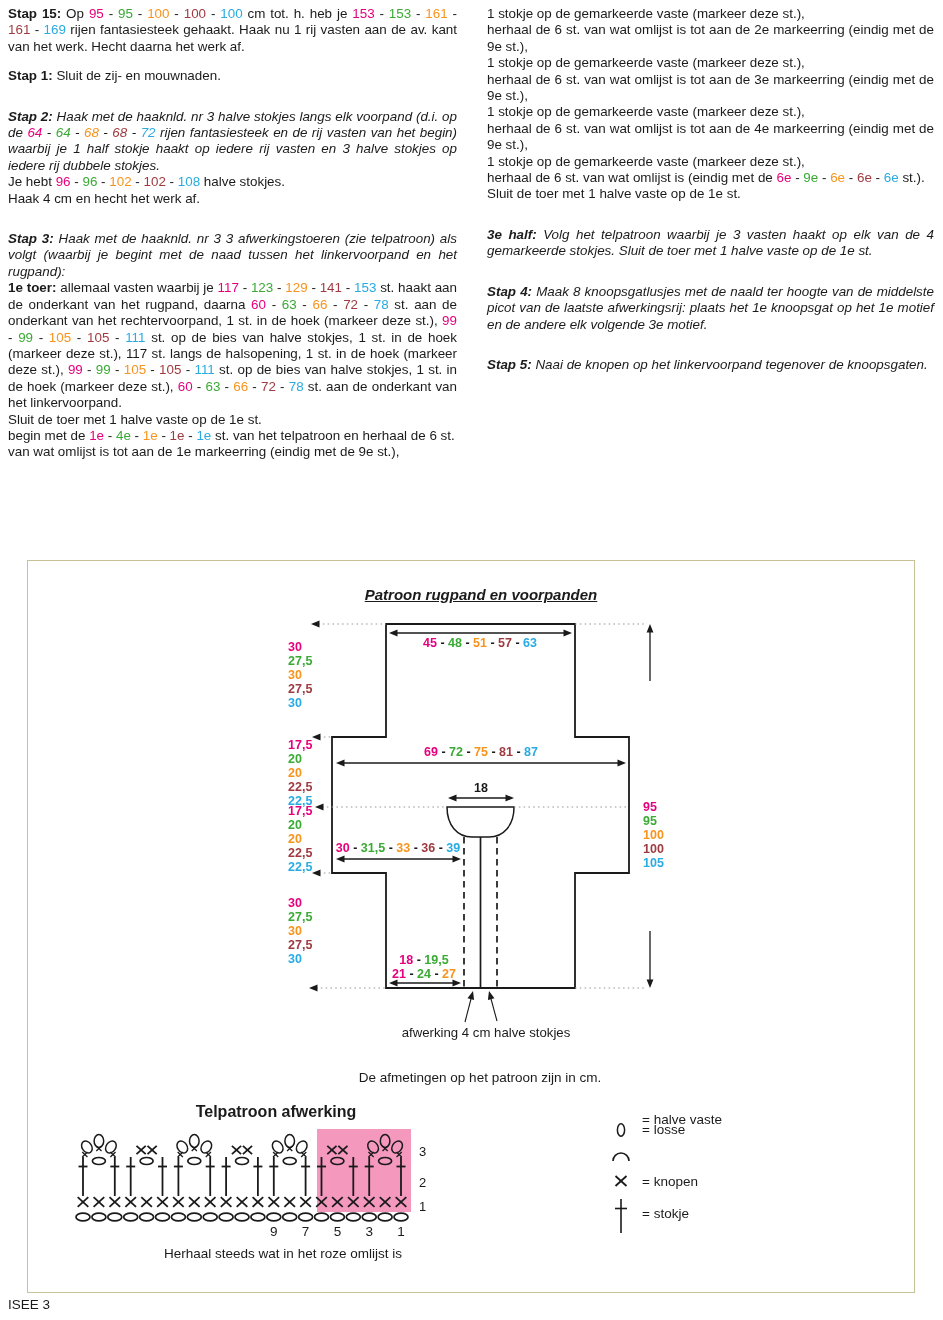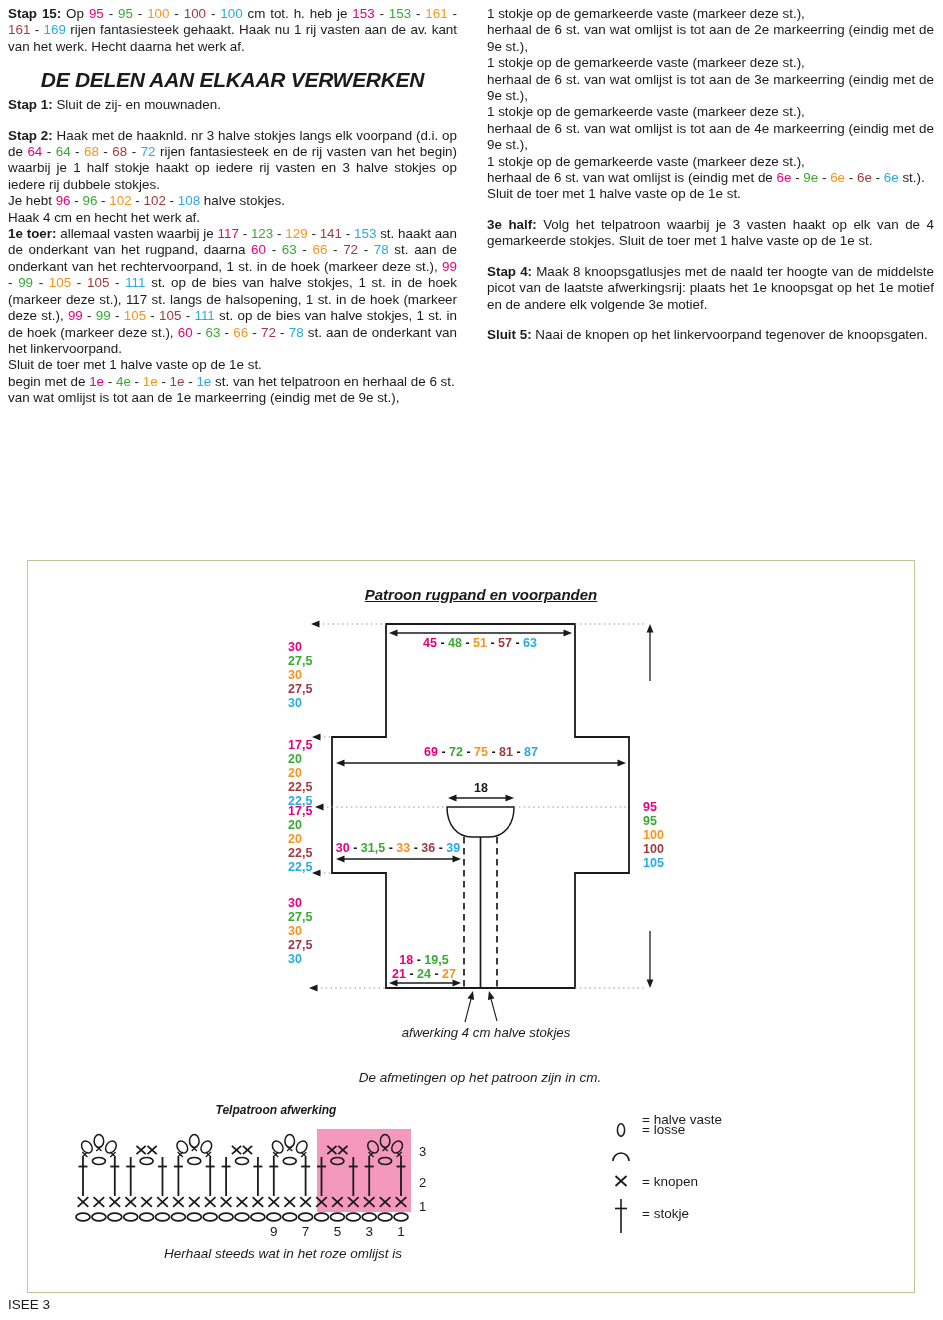--- a/index.html
+++ b/index.html
@@ -4,64 +4,64 @@
 <style>
   html,body{margin:0;padding:0;background:#ffffff;}
   body{width:943px;height:1320px;position:relative;overflow:hidden;
        font-family:"Liberation Sans","DejaVu Sans",sans-serif;color:#1b1b1b;
        -webkit-font-smoothing:antialiased;}
   .col{position:absolute;top:6px;font-size:13.4px;line-height:16.4px;}
   #col-left{left:8px;width:449px;}
   #col-right{left:487px;width:447px;}
   .para{text-align:justify;margin:0;}
   .para.noj{text-align:left;}
-  .gap{margin-top:14px;}
+  .gap{margin-top:24px;font-style:italic;}
   .gap-s{margin-top:6px;}
   .heading{font-weight:bold;font-style:italic;font-size:21px;line-height:23px;
            text-align:center;letter-spacing:-0.3px;margin-top:13px;}
   .box{position:absolute;left:27px;top:560px;width:886px;height:731px;
        border:1.5px solid #c6c295;}
-  .ovl{position:absolute;text-align:center;font-style:italic;}
+  .ovl{position:absolute;text-align:center;}
   .t-bolditalic{font-weight:bold;font-style:italic;font-size:15px;text-decoration:underline;}
-  .t-bold{font-weight:bold;font-size:12px;text-align:center;}
+  .t-bold{font-weight:bold;font-size:16px;text-align:center;}
   .t-plain{font-size:13.5px;}
   .t-small{font-size:13.2px;}
   svg{position:absolute;left:0;top:0;}
   .legend-label{position:absolute;left:642px;font-size:13.5px;}
   #footer{position:absolute;left:8px;top:1297px;font-size:13.5px;}
 </style>
 </head>
 <body>
 
 <div id="col-left" class="col">
     <div class="para"><span style="font-weight: bold;">Stap 15:</span><span> Op </span><span style="color: rgb(230, 0, 126);">95</span><span> - </span><span style="color: rgb(58, 170, 53);">95</span><span> - </span><span style="color: rgb(247, 148, 29);">100</span><span> - </span><span style="color: rgb(158, 58, 64);">100</span><span> - </span><span style="color: rgb(41, 171, 226);">100</span><span> cm tot. h. heb je </span><span style="color: rgb(230, 0, 126);">153</span><span> - </span><span style="color: rgb(58, 170, 53);">153</span><span> - </span><span style="color: rgb(247, 148, 29);">161</span><span> - </span><span style="color: rgb(158, 58, 64);">161</span><span> - </span><span style="color: rgb(41, 171, 226);">169</span><span> rijen fantasiesteek gehaakt. Haak nu 1 rij vasten aan de av. kant van het werk. Hecht daarna het werk af.</span></div>
     <div class="heading">
-      <div>DE DELEN AAN ELKAAR VERWERKEN</div>
     </div>
     <div class="para noj gap-s"><span style="font-weight: bold;">Stap 1:</span><span> Sluit de zij- en mouwnaden.</span></div>
     <div class="para gap"><span style="font-weight: bold;">Stap 2:</span><span> Haak met de haaknld. nr 3 halve stokjes langs elk voorpand (d.i. op de </span><span style="color: rgb(230, 0, 126);">64</span><span> - </span><span style="color: rgb(58, 170, 53);">64</span><span> - </span><span style="color: rgb(247, 148, 29);">68</span><span> - </span><span style="color: rgb(158, 58, 64);">68</span><span> - </span><span style="color: rgb(41, 171, 226);">72</span><span> rijen fantasiesteek en de rij vasten van het begin) waarbij je 1 half stokje haakt op iedere rij vasten en 3 halve stokjes op iedere rij dubbele stokjes.</span></div>
     <div class="para noj"><span>Je hebt </span><span style="color: rgb(230, 0, 126);">96</span><span> - </span><span style="color: rgb(58, 170, 53);">96</span><span> - </span><span style="color: rgb(247, 148, 29);">102</span><span> - </span><span style="color: rgb(158, 58, 64);">102</span><span> - </span><span style="color: rgb(41, 171, 226);">108</span><span> halve stokjes.</span></div>
     <div class="para noj"><span>Haak 4 cm en hecht het werk af.</span></div>
+    <div class="para gap"><span style="font-weight: bold;">Stap 3:</span><span> Haak met de haaknld. nr 3 3 afwerkingstoeren (zie telpatroon) als volgt (waarbij je begint met de naad tussen het linkervoorpand en het rugpand):</span></div>
     <div class="para"><span style="font-weight: bold;">1e toer:</span><span> allemaal vasten waarbij je </span><span style="color: rgb(230, 0, 126);">117</span><span> - </span><span style="color: rgb(58, 170, 53);">123</span><span> - </span><span style="color: rgb(247, 148, 29);">129</span><span> - </span><span style="color: rgb(158, 58, 64);">141</span><span> - </span><span style="color: rgb(41, 171, 226);">153</span><span> st. haakt aan de onderkant van het rugpand, daarna </span><span style="color: rgb(230, 0, 126);">60</span><span> - </span><span style="color: rgb(58, 170, 53);">63</span><span> - </span><span style="color: rgb(247, 148, 29);">66</span><span> - </span><span style="color: rgb(158, 58, 64);">72</span><span> - </span><span style="color: rgb(41, 171, 226);">78</span><span> st. aan de onderkant van het rechtervoorpand, 1 st. in de hoek (markeer deze st.), </span><span style="color: rgb(230, 0, 126);">99</span><span> - </span><span style="color: rgb(58, 170, 53);">99</span><span> - </span><span style="color: rgb(247, 148, 29);">105</span><span> - </span><span style="color: rgb(158, 58, 64);">105</span><span> - </span><span style="color: rgb(41, 171, 226);">111</span><span> st. op de bies van halve stokjes, 1 st. in de hoek (markeer deze st.), 117 st. langs de halsopening, 1 st. in de hoek (markeer deze st.), </span><span style="color: rgb(230, 0, 126);">99</span><span> - </span><span style="color: rgb(58, 170, 53);">99</span><span> - </span><span style="color: rgb(247, 148, 29);">105</span><span> - </span><span style="color: rgb(158, 58, 64);">105</span><span> - </span><span style="color: rgb(41, 171, 226);">111</span><span> st. op de bies van halve stokjes, 1 st. in de hoek (markeer deze st.), </span><span style="color: rgb(230, 0, 126);">60</span><span> - </span><span style="color: rgb(58, 170, 53);">63</span><span> - </span><span style="color: rgb(247, 148, 29);">66</span><span> - </span><span style="color: rgb(158, 58, 64);">72</span><span> - </span><span style="color: rgb(41, 171, 226);">78</span><span> st. aan de onderkant van het linkervoorpand.</span></div>
     <div class="para noj"><span>Sluit de toer met 1 halve vaste op de 1e st.</span></div>
     <div class="para noj"><span>begin met de </span><span style="color: rgb(230, 0, 126);">1e</span><span> - </span><span style="color: rgb(58, 170, 53);">4e</span><span> - </span><span style="color: rgb(247, 148, 29);">1e</span><span> - </span><span style="color: rgb(158, 58, 64);">1e</span><span> - </span><span style="color: rgb(41, 171, 226);">1e</span><span> st. van het telpatroon en herhaal de 6 st. van wat omlijst is tot aan de 1e markeerring (eindig met de 9e st.),</span></div>
   </div>
 <div id="col-right" class="col">
     <div class="para noj"><span>1 stokje op de gemarkeerde vaste (markeer deze st.),</span></div>
     <div class="para"><span>herhaal de 6 st. van wat omlijst is tot aan de 2e markeerring (eindig met de 9e st.),</span></div>
     <div class="para noj"><span>1 stokje op de gemarkeerde vaste (markeer deze st.),</span></div>
     <div class="para"><span>herhaal de 6 st. van wat omlijst is tot aan de 3e markeerring (eindig met de 9e st.),</span></div>
     <div class="para noj"><span>1 stokje op de gemarkeerde vaste (markeer deze st.),</span></div>
     <div class="para"><span>herhaal de 6 st. van wat omlijst is tot aan de 4e markeerring (eindig met de 9e st.),</span></div>
     <div class="para noj"><span>1 stokje op de gemarkeerde vaste (markeer deze st.),</span></div>
     <div class="para noj"><span>herhaal de 6 st. van wat omlijst is (eindig met de </span><span style="color: rgb(230, 0, 126);">6e</span><span> - </span><span style="color: rgb(58, 170, 53);">9e</span><span> - </span><span style="color: rgb(247, 148, 29);">6e</span><span> - </span><span style="color: rgb(158, 58, 64);">6e</span><span> - </span><span style="color: rgb(41, 171, 226);">6e</span><span> st.).</span></div>
     <div class="para noj"><span>Sluit de toer met 1 halve vaste op de 1e st.</span></div>
     <div class="para gap"><span style="font-weight: bold;">3e half:</span><span> Volg het telpatroon waarbij je 3 vasten haakt op elk van de 4 gemarkeerde stokjes. Sluit de toer met 1 halve vaste op de 1e st.</span></div>
     <div class="para gap"><span style="font-weight: bold;">Stap 4:</span><span> Maak 8 knoopsgatlusjes met de naald ter hoogte van de middelste picot van de laatste afwerkingsrij: plaats het 1e knoopsgat op het 1e motief en de andere elk volgende 3e motief.</span></div>
-    <div class="para gap"><span style="font-weight: bold;">Sluit 5:</span><span> Naai de knopen op het linkervoorpand tegenover de knoopsgaten.</span></div>
+    <div class="para gap"><span style="font-weight: bold;">Stap 5:</span><span> Naai de knopen op het linkervoorpand tegenover de knoopsgaten.</span></div>
   </div>
 
 <div class="box"></div>
 
 <svg id="draw" width="943" height="1320" viewBox="0 0 943 1320">
     <polygon points="386,624 575,624 575,737 629,737 629,873 575,873 575,988 386,988 386,873 332,873 332,737 386,737" fill="none" stroke="#1a1a1a" stroke-width="1.8"></polygon>
     <path d="M447,807 L514,807 C514,825 504,837 489,837 L472,837 C457,837 447,825 447,807 Z" fill="#ffffff" stroke="#1a1a1a" stroke-width="1.5"></path>
     <line x1="480.5" y1="837" x2="480.5" y2="988" stroke="#1a1a1a" stroke-width="1.7"></line>
     <line x1="464" y1="837" x2="464" y2="988" stroke="#1a1a1a" stroke-width="1.7" stroke-dasharray="6.5 4.5"></line>
     <line x1="497" y1="837" x2="497" y2="988" stroke="#1a1a1a" stroke-width="1.7" stroke-dasharray="6.5 4.5"></line>

